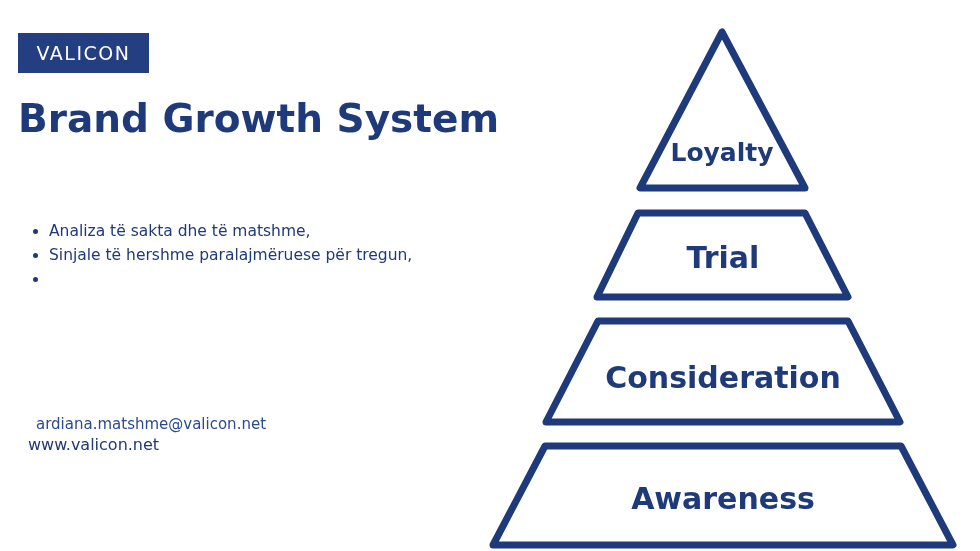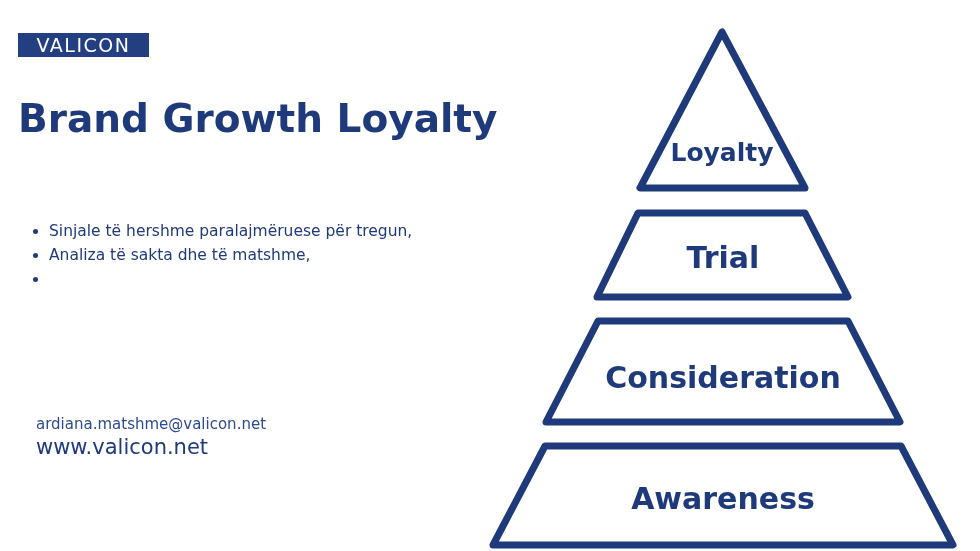--- a/index.html
+++ b/index.html
@@ -1,21 +1,21 @@
 <!DOCTYPE html>
 <html><head>
 <meta charset="utf-8">
 <style>
   html, body { margin: 0; padding: 0; }
   body {
     width: 980px; height: 551px; background: #ffffff; position: relative; overflow: hidden;
     font-family: "Liberation Sans", "DejaVu Sans", sans-serif; color: #1f3a7a;
   }
   .logo {
-    position: absolute; left: 18px; top: 33px; width: 131px; height: 24px;
+    position: absolute; left: 18px; top: 33px; width: 131px; height: 40px;
     background: #233f82; color: #ffffff; display: flex; align-items: center; justify-content: center;
     font-family: "DejaVu Sans", sans-serif; font-size: 19px; letter-spacing: 1.5px; font-weight: normal;
   }
   .title {
     position: absolute; left: 18px; top: 96px; margin: 0;
     font-family: "DejaVu Sans", sans-serif; font-weight: bold; font-size: 39px; color: #1f3a7a;
     letter-spacing: 0px; white-space: nowrap;
   }
   .bullets {
     position: absolute; left: 32px; top: 219px; margin: 0; padding: 0; list-style: none;
@@ -23,38 +23,38 @@
   }
   .bullets li { position: relative; padding-left: 17px; white-space: nowrap; }
   .bullets li .dot {
     position: absolute; left: 1px; top: 10px; width: 5px; height: 5px; border-radius: 50%; background: #1f3a7a;
   }
   .email {
     position: absolute; left: 36px; top: 415px; font-family: "DejaVu Sans", sans-serif;
     font-size: 15px; color: #2b4a8f;
   }
   .web {
-    position: absolute; left: 36px; top: 435px; font-family: "DejaVu Sans", sans-serif;
-    font-size: 21px; color: #1f3a7a;
+    position: absolute; left: 28px; top: 435px; font-family: "DejaVu Sans", sans-serif;
+    font-size: 16px; color: #1f3a7a;
   }
   svg.pyramid { position: absolute; left: 0; top: 0; }
   .pyr-label { font-family: "DejaVu Sans", sans-serif; font-weight: bold; fill: #1f3a7a; }
 </style>
 </head>
 <body>
 
 <div class="logo">
   <span>VALICON</span>
 </div>
 
-<h1 class="title">Brand Growth Loyalty</h1>
+<h1 class="title">Brand Growth System</h1>
 
 <ul class="bullets">
+  <li><span class="dot"></span><span>Analiza të sakta dhe të matshme,</span></li>
   <li><span class="dot"></span><span>Sinjale të hershme paralajmëruese për tregun,</span></li>
-  <li><span class="dot"></span><span>Analiza të sakta dhe të matshme,</span></li>
   <li><span class="dot"></span></li>
 </ul>
 
 <div class="email">ardiana.matshme@valicon.net</div>
 <div class="web">www.valicon.net</div>
 
 <svg class="pyramid" width="980" height="551">
   <polygon points="722,32 640,188 805,188" fill="none" stroke="#1f3a7a" stroke-width="7" stroke-linejoin="round"></polygon>
   <text class="pyr-label" x="722" y="161" text-anchor="middle" font-size="25">Loyalty</text>
 

